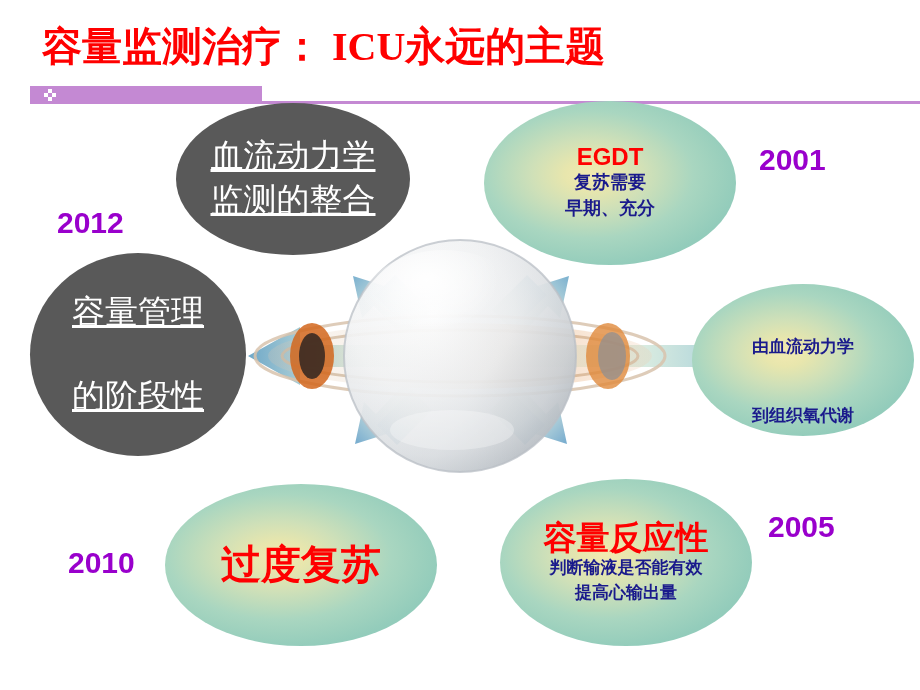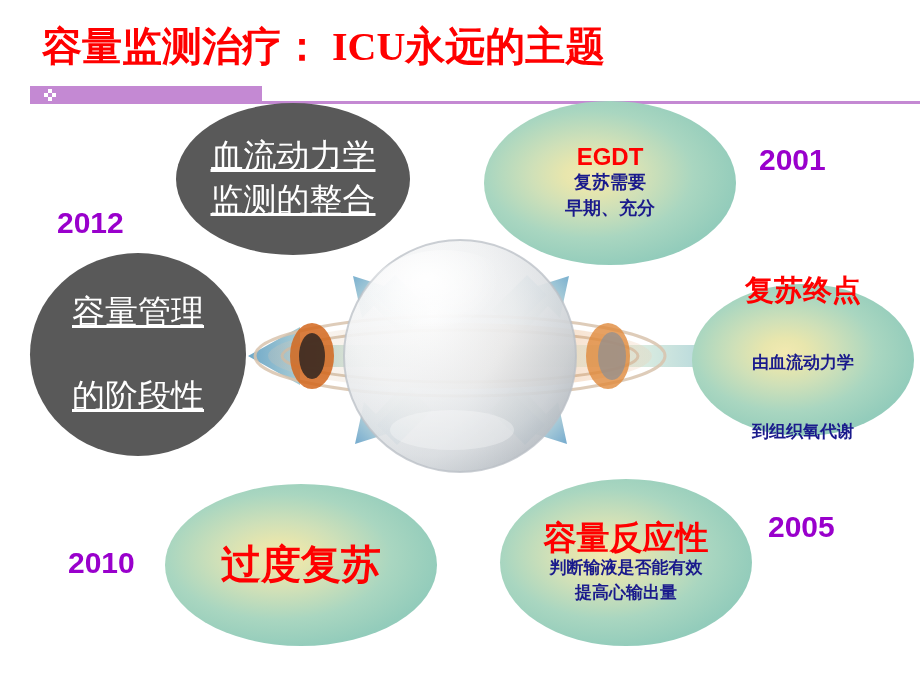--- a/index.html
+++ b/index.html
@@ -313,21 +313,20 @@
     <span class="bubble-line dark-line">的阶段性</span>
   </div>
 
   <div class="bubble bubble-green" id="bubble-egdt">
     <span class="bubble-line head-red" style="font-family:'Liberation Sans','DejaVu Sans',sans-serif;">EGDT</span>
     <span class="bubble-line sub-blue">复苏需要</span>
     <span class="bubble-line sub-blue">早期、充分</span>
   </div>
 
   <div class="bubble bubble-green" id="bubble-endpoint">
-    <span class="bubble-line head-red">复苏终点</span>
     <span class="bubble-line sub-blue">由血流动力学</span>
     <span class="bubble-line sub-blue">到组织氧代谢</span>
   </div>
 
   <div class="bubble bubble-green" id="bubble-overresus">
     <span class="bubble-line head-red">过度复苏</span>
   </div>
 
   <div class="bubble bubble-green" id="bubble-responsiveness">
     <span class="bubble-line head-red">容量反应性</span>

